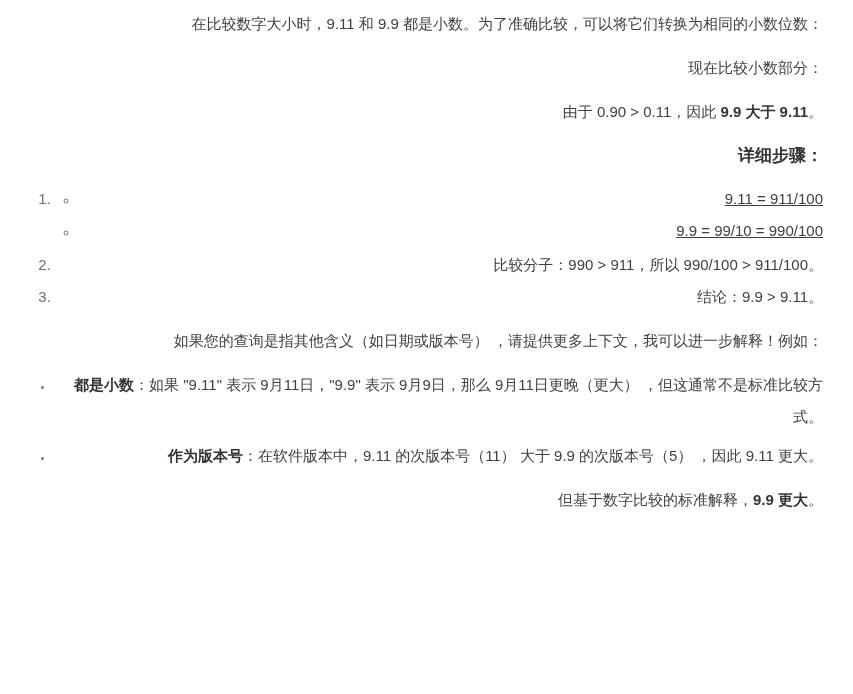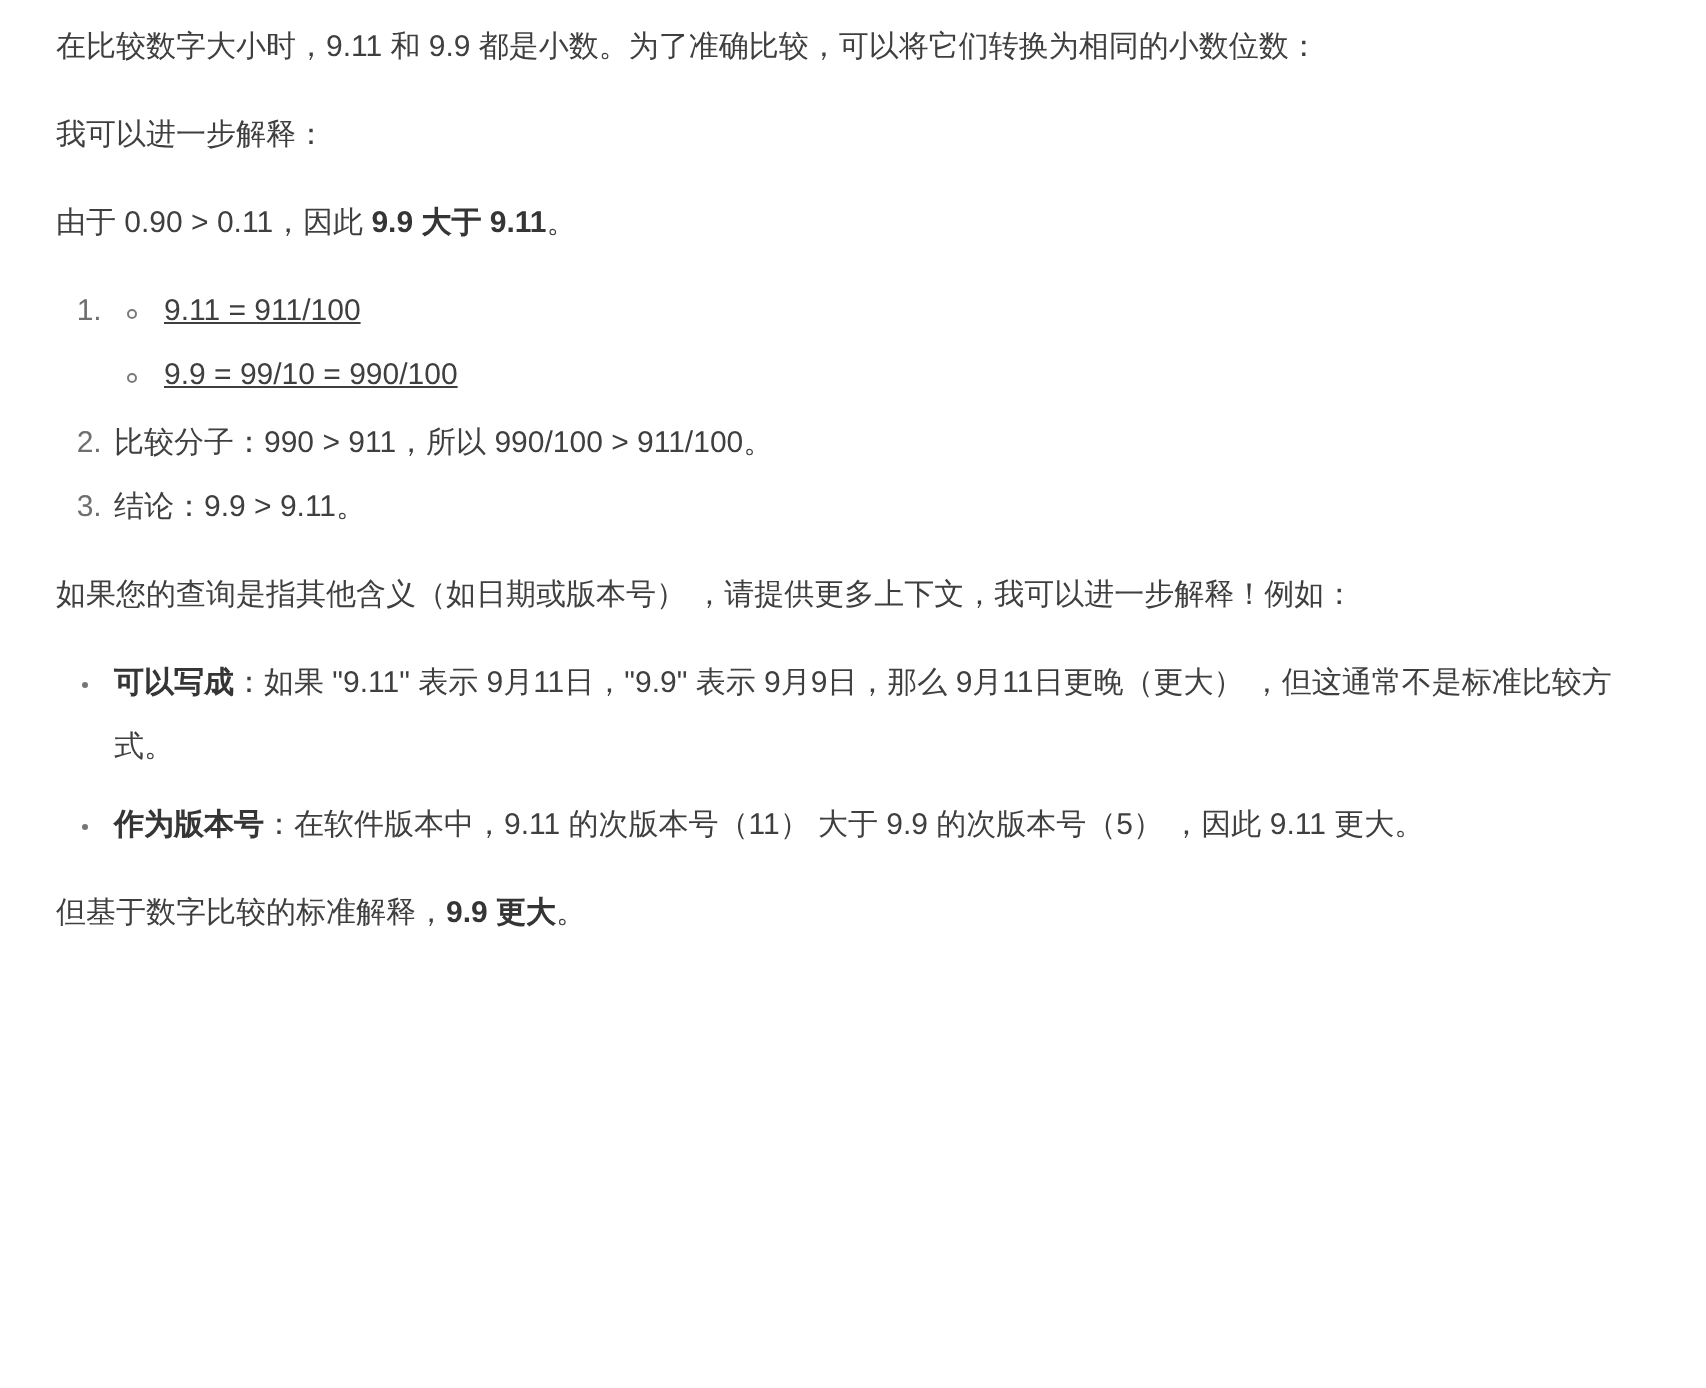--- a/index.html
+++ b/index.html
@@ -8,20 +8,21 @@
     position: relative;
     width: 853px;
     height: 694px;
     overflow: hidden;
     background: #ffffff;
     font-family: "Liberation Sans", "DejaVu Sans", sans-serif;
     font-size: 15px;
     line-height: 32px;
     color: #3f3f3f;
     padding: 8px 30px 0 28px;
+    text-align: right;
   }
   p { margin: 12px 0; }
   p:first-child { margin-top: 0; }
   strong { font-weight: 700; color: #353535; }
   h3.section-heading {
     font-size: 17px;
     font-weight: 700;
     color: #333333;
     line-height: 30px;
     margin: 13px 0 12px;
@@ -51,39 +52,40 @@
   ul.nested-list > li::marker { color: #7a7a7a; font-size: 12px; }
 </style>
 </head>
 <body>
 
 <div class="page">
 
   <p>在比较数字大小时，9.11 和 9.9 都是小数。为了准确比较，可以将它们转换为相同的小数位数：</p>
 
 
-  <p>我可以进一步解释：</p>
+  <p>现在比较小数部分：</p>
 
 
   <p><span>由于 0.90 &gt; 0.11，因此 </span><strong>9.9 大于 9.11</strong><span>。</span></p>
 
+  <h3 class="section-heading">详细步骤：</h3>
 
   <ol class="steps-list">
     <li>
       <ul class="nested-list">
         <li>9.11 = 911/100</li>
         <li>9.9 = 99/10 = 990/100</li>
       </ul>
     </li>
     <li>比较分子：990 &gt; 911，所以 990/100 &gt; 911/100。</li>
     <li>结论：9.9 &gt; 9.11。</li>
   </ol>
 
   <p>如果您的查询是指其他含义（如日期或版本号） ，请提供更多上下文，我可以进一步解释！例如：</p>
 
   <ul class="top-list alt-list">
-    <li><strong>可以写成</strong><span>：如果 "9.11" 表示 9月11日，"9.9" 表示 9月9日，那么 9月11日更晚（更大） ，但这通常不是标准比较方式。</span></li>
+    <li><strong>都是小数</strong><span>：如果 "9.11" 表示 9月11日，"9.9" 表示 9月9日，那么 9月11日更晚（更大） ，但这通常不是标准比较方式。</span></li>
     <li><strong>作为版本号</strong><span>：在软件版本中，9.11 的次版本号（11） 大于 9.9 的次版本号（5） ，因此 9.11 更大。</span></li>
   </ul>
 
   <p><span>但基于数字比较的标准解释，</span><strong>9.9 更大</strong><span>。</span></p>
 
 </div>
 
 </body></html>

